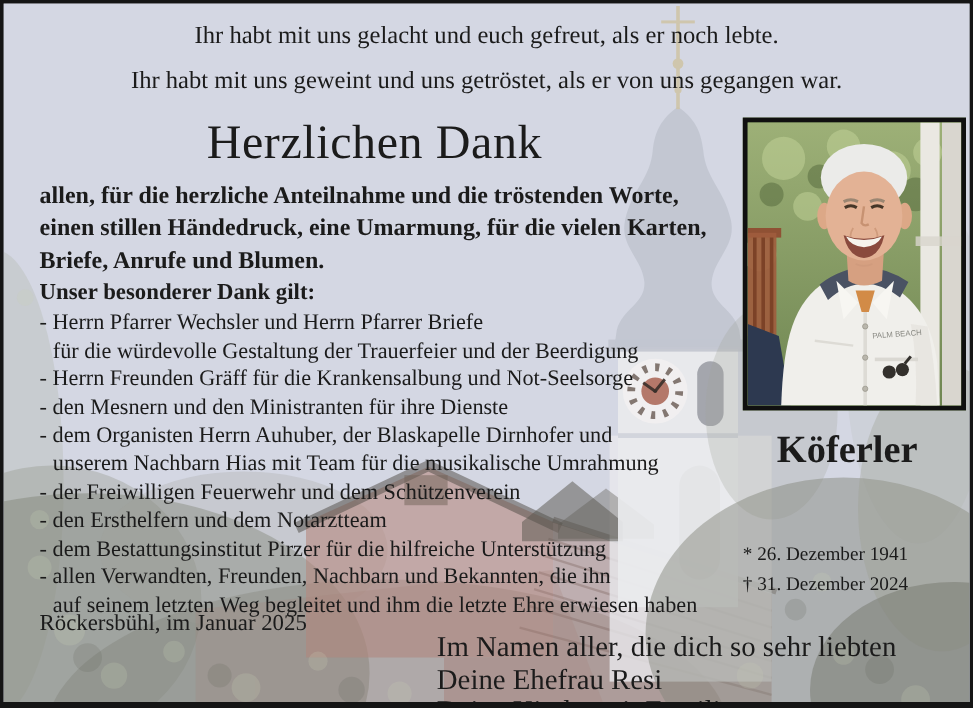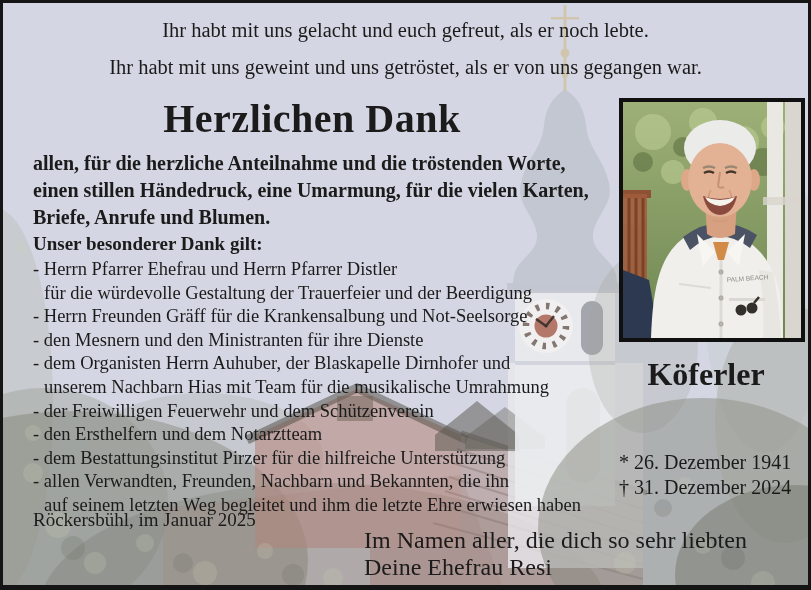--- a/index.html
+++ b/index.html
@@ -13,35 +13,35 @@
     overflow:hidden;
     font-family:"Liberation Serif","DejaVu Serif",serif;
     color:#1b1b1b;
   }
   .bg{position:absolute;left:0;top:0;width:805px;height:582px;}
   .abs{position:absolute;white-space:nowrap;}
   .intro{left:0;right:0;text-align:center;font-size:20.5px;}
   .intro1{top:16px;}
   .intro2{top:53px;}
   .title{left:0;top:92px;width:618px;margin:0;text-align:center;
-         font-size:40px;font-weight:bold;letter-spacing:.5px;}
+         font-size:40px;font-weight:normal;letter-spacing:.5px;}
   .paragraph{left:30px;top:147px;width:560px;margin:0;
              font-size:20px;line-height:27px;white-space:normal;font-weight:bold;}
   .thanks-heading{left:30px;top:230px;font-size:19px;font-weight:bold;}
   .thanks-list{left:30px;top:255px;font-size:18.5px;line-height:23.6px;}
   .thanks-list .tl{white-space:nowrap;}
   .thanks-list .cont{padding-left:11px;}
   .place-date{left:30px;top:506px;font-size:19px;}
   .closing{left:361px;top:524px;font-size:24px;line-height:26.5px;}
   .photo{left:616px;top:95px;width:186px;height:244px;
          box-sizing:border-box;border:4px solid #101010;background:#86a065;}
   .photo svg{display:block;width:178px;height:236px;}
   .name-block{left:597px;top:350px;width:212px;text-align:center;
               font-size:32px;font-weight:bold;line-height:43px;}
-  .dates{left:616px;top:447px;font-size:20px;line-height:25px;}
+  .dates{left:616px;top:447px;font-size:16px;line-height:25px;}
 </style>
 </head>
 <body>
 
 <div class="card">
 
   <svg class="bg" viewBox="0 0 805 582" preserveAspectRatio="none" aria-hidden="true">
     <rect x="0" y="0" width="805" height="582" fill="#d4d7e3"></rect>
 
     <ellipse cx="-8" cy="400" rx="58" ry="195" fill="#99a088" opacity="0.20"></ellipse>
@@ -126,21 +126,21 @@
   <div class="abs intro intro1">Ihr habt mit uns gelacht und euch gefreut, als er noch lebte.</div>
   <div class="abs intro intro2">Ihr habt mit uns geweint und uns getröstet, als er von uns gegangen war.</div>
 
   <h1 class="abs title">Herzlichen Dank</h1>
 
   <p class="abs paragraph">allen, für die herzliche Anteilnahme und die tröstenden Worte, einen stillen Händedruck, eine Umarmung, für die vielen Karten, Briefe, Anrufe und Blumen.</p>
 
   <div class="abs thanks-heading">Unser besonderer Dank gilt:</div>
 
   <div class="abs thanks-list">
-    <div class="tl">- Herrn Pfarrer Ehefrau und Herrn Pfarrer Distler</div>
+    <div class="tl">- Herrn Pfarrer Wechsler und Herrn Pfarrer Briefe</div>
     <div class="tl cont">für die würdevolle Gestaltung der Trauerfeier und der Beerdigung</div>
     <div class="tl">- Herrn Freunden Gräff für die Krankensalbung und Not-Seelsorge</div>
     <div class="tl">- den Mesnern und den Ministranten für ihre Dienste</div>
     <div class="tl">- dem Organisten Herrn Auhuber, der Blaskapelle Dirnhofer und</div>
     <div class="tl cont">unserem Nachbarn Hias mit Team für die musikalische Umrahmung</div>
     <div class="tl">- der Freiwilligen Feuerwehr und dem Schützenverein</div>
     <div class="tl">- den Ersthelfern und dem Notarztteam</div>
     <div class="tl">- dem Bestattungsinstitut Pirzer für die hilfreiche Unterstützung</div>
     <div class="tl">- allen Verwandten, Freunden, Nachbarn und Bekannten, die ihn</div>
     <div class="tl cont">auf seinem letzten Weg begleitet und ihm die letzte Ehre erwiesen haben</div>

